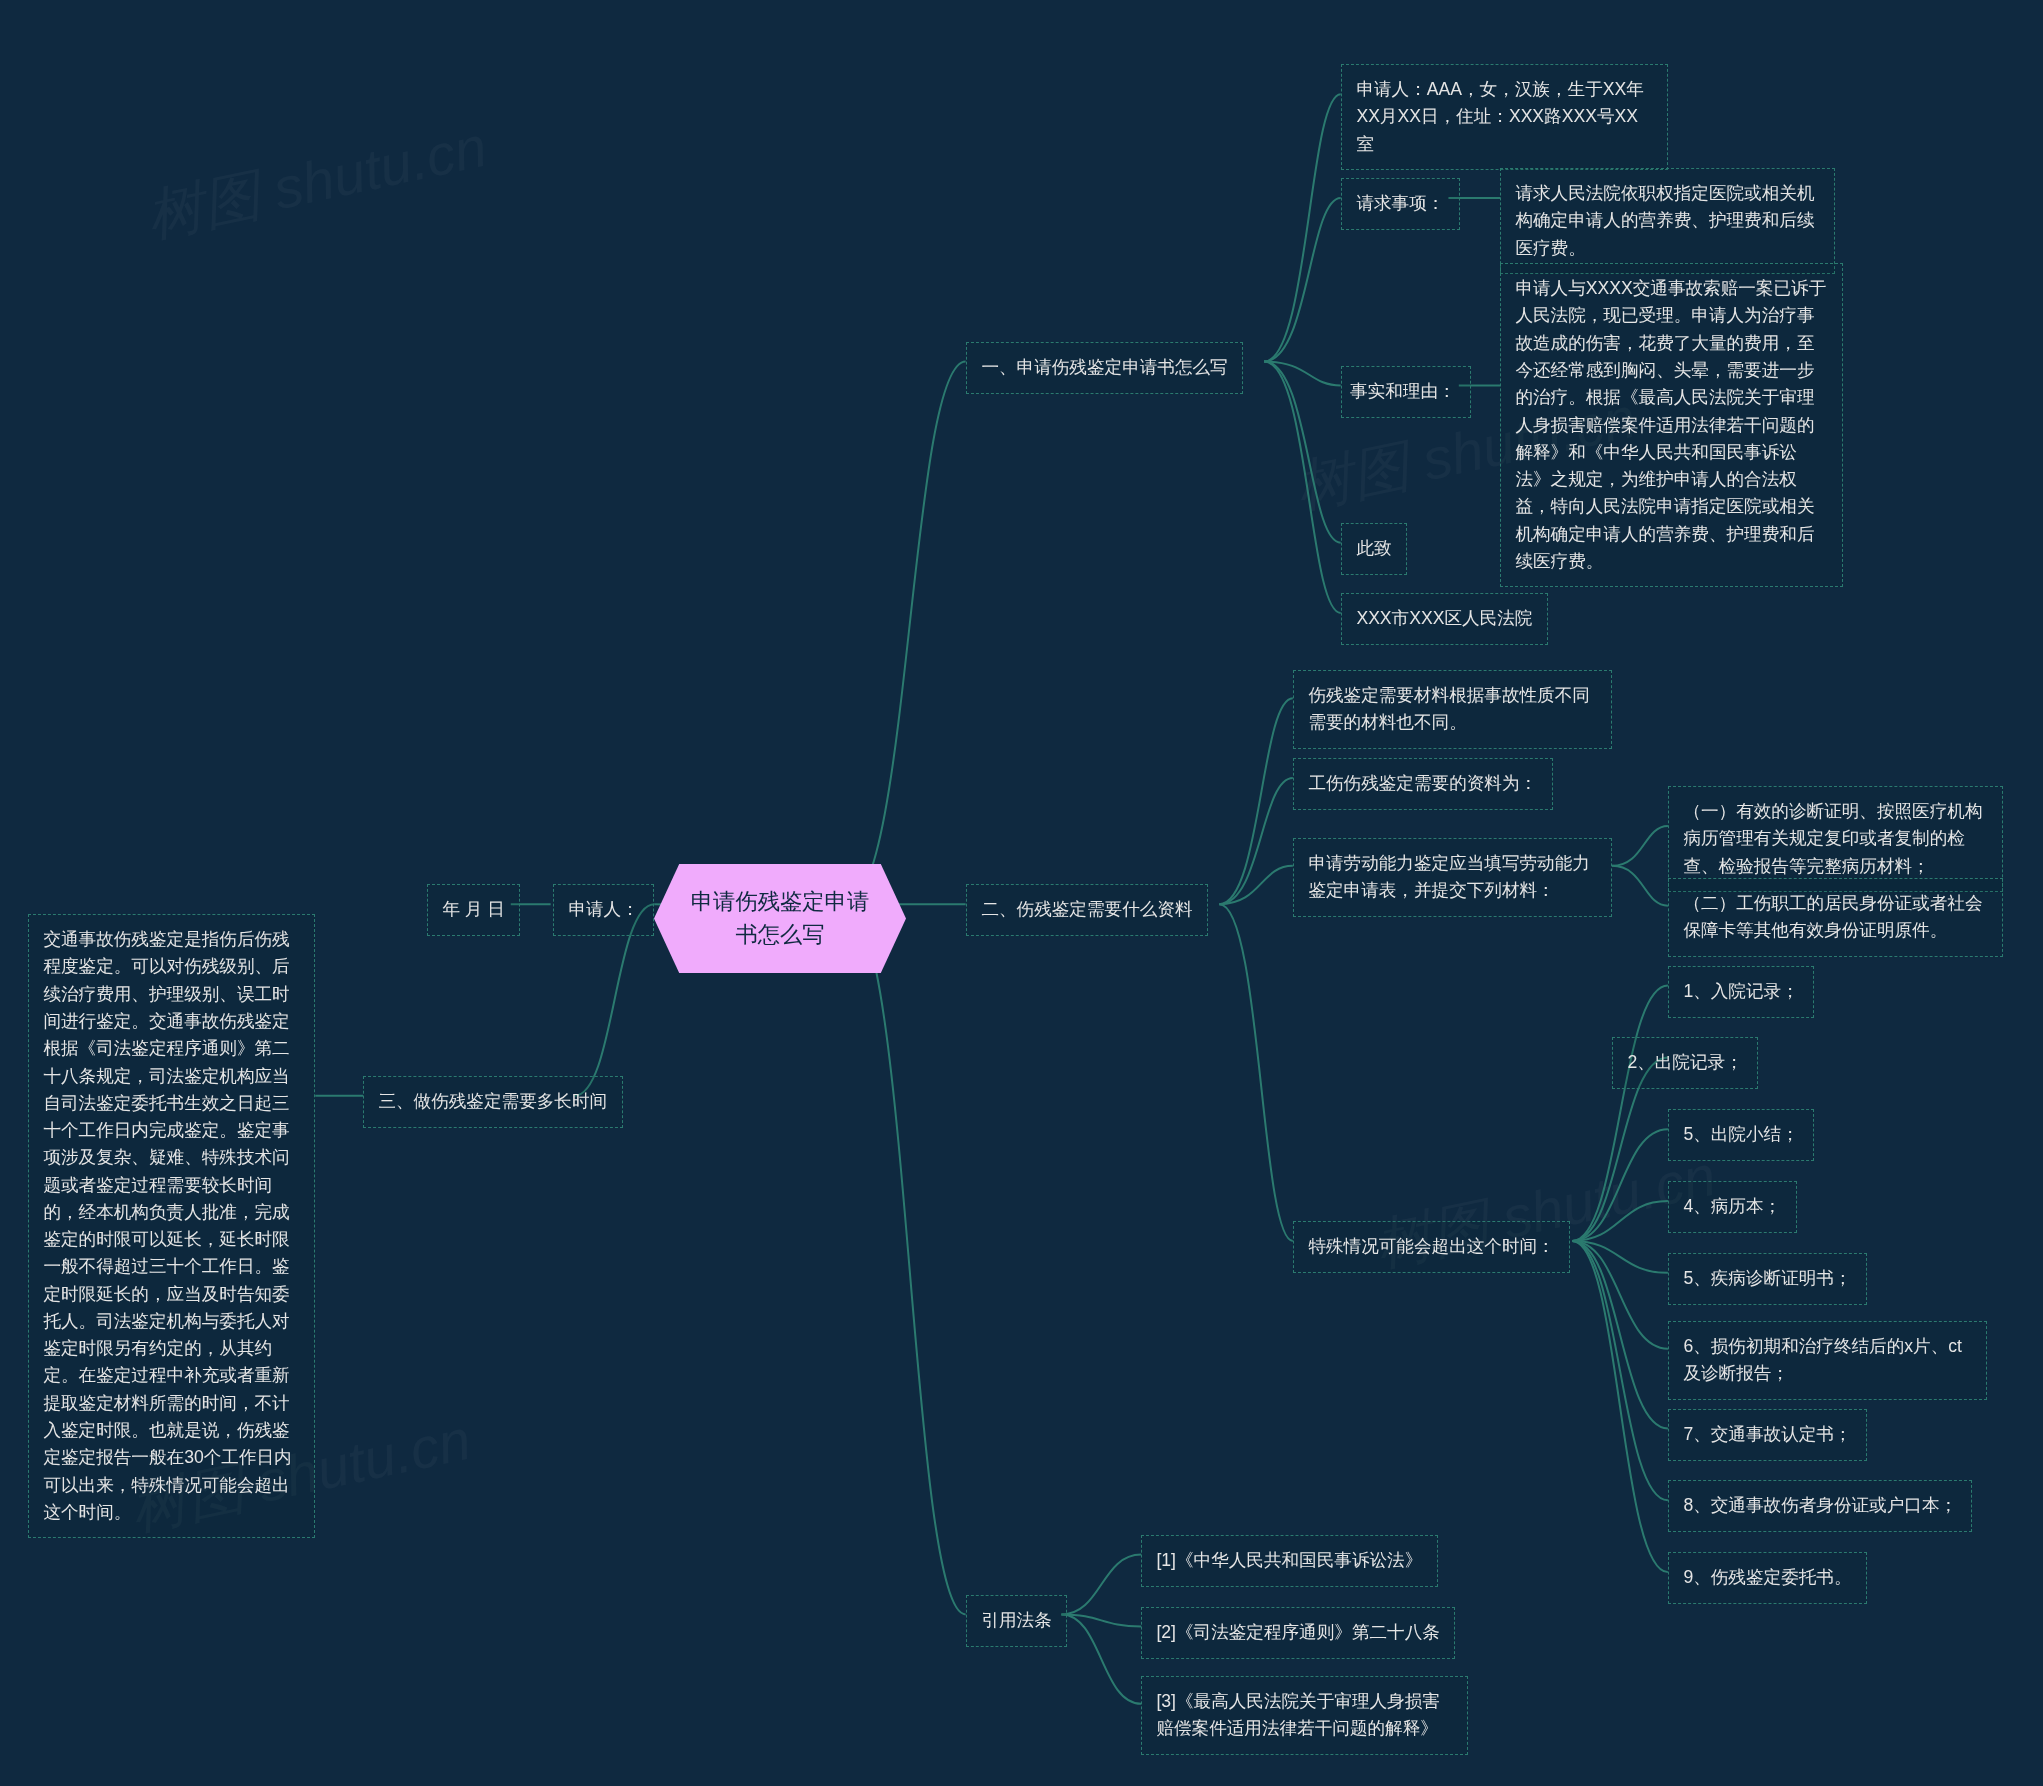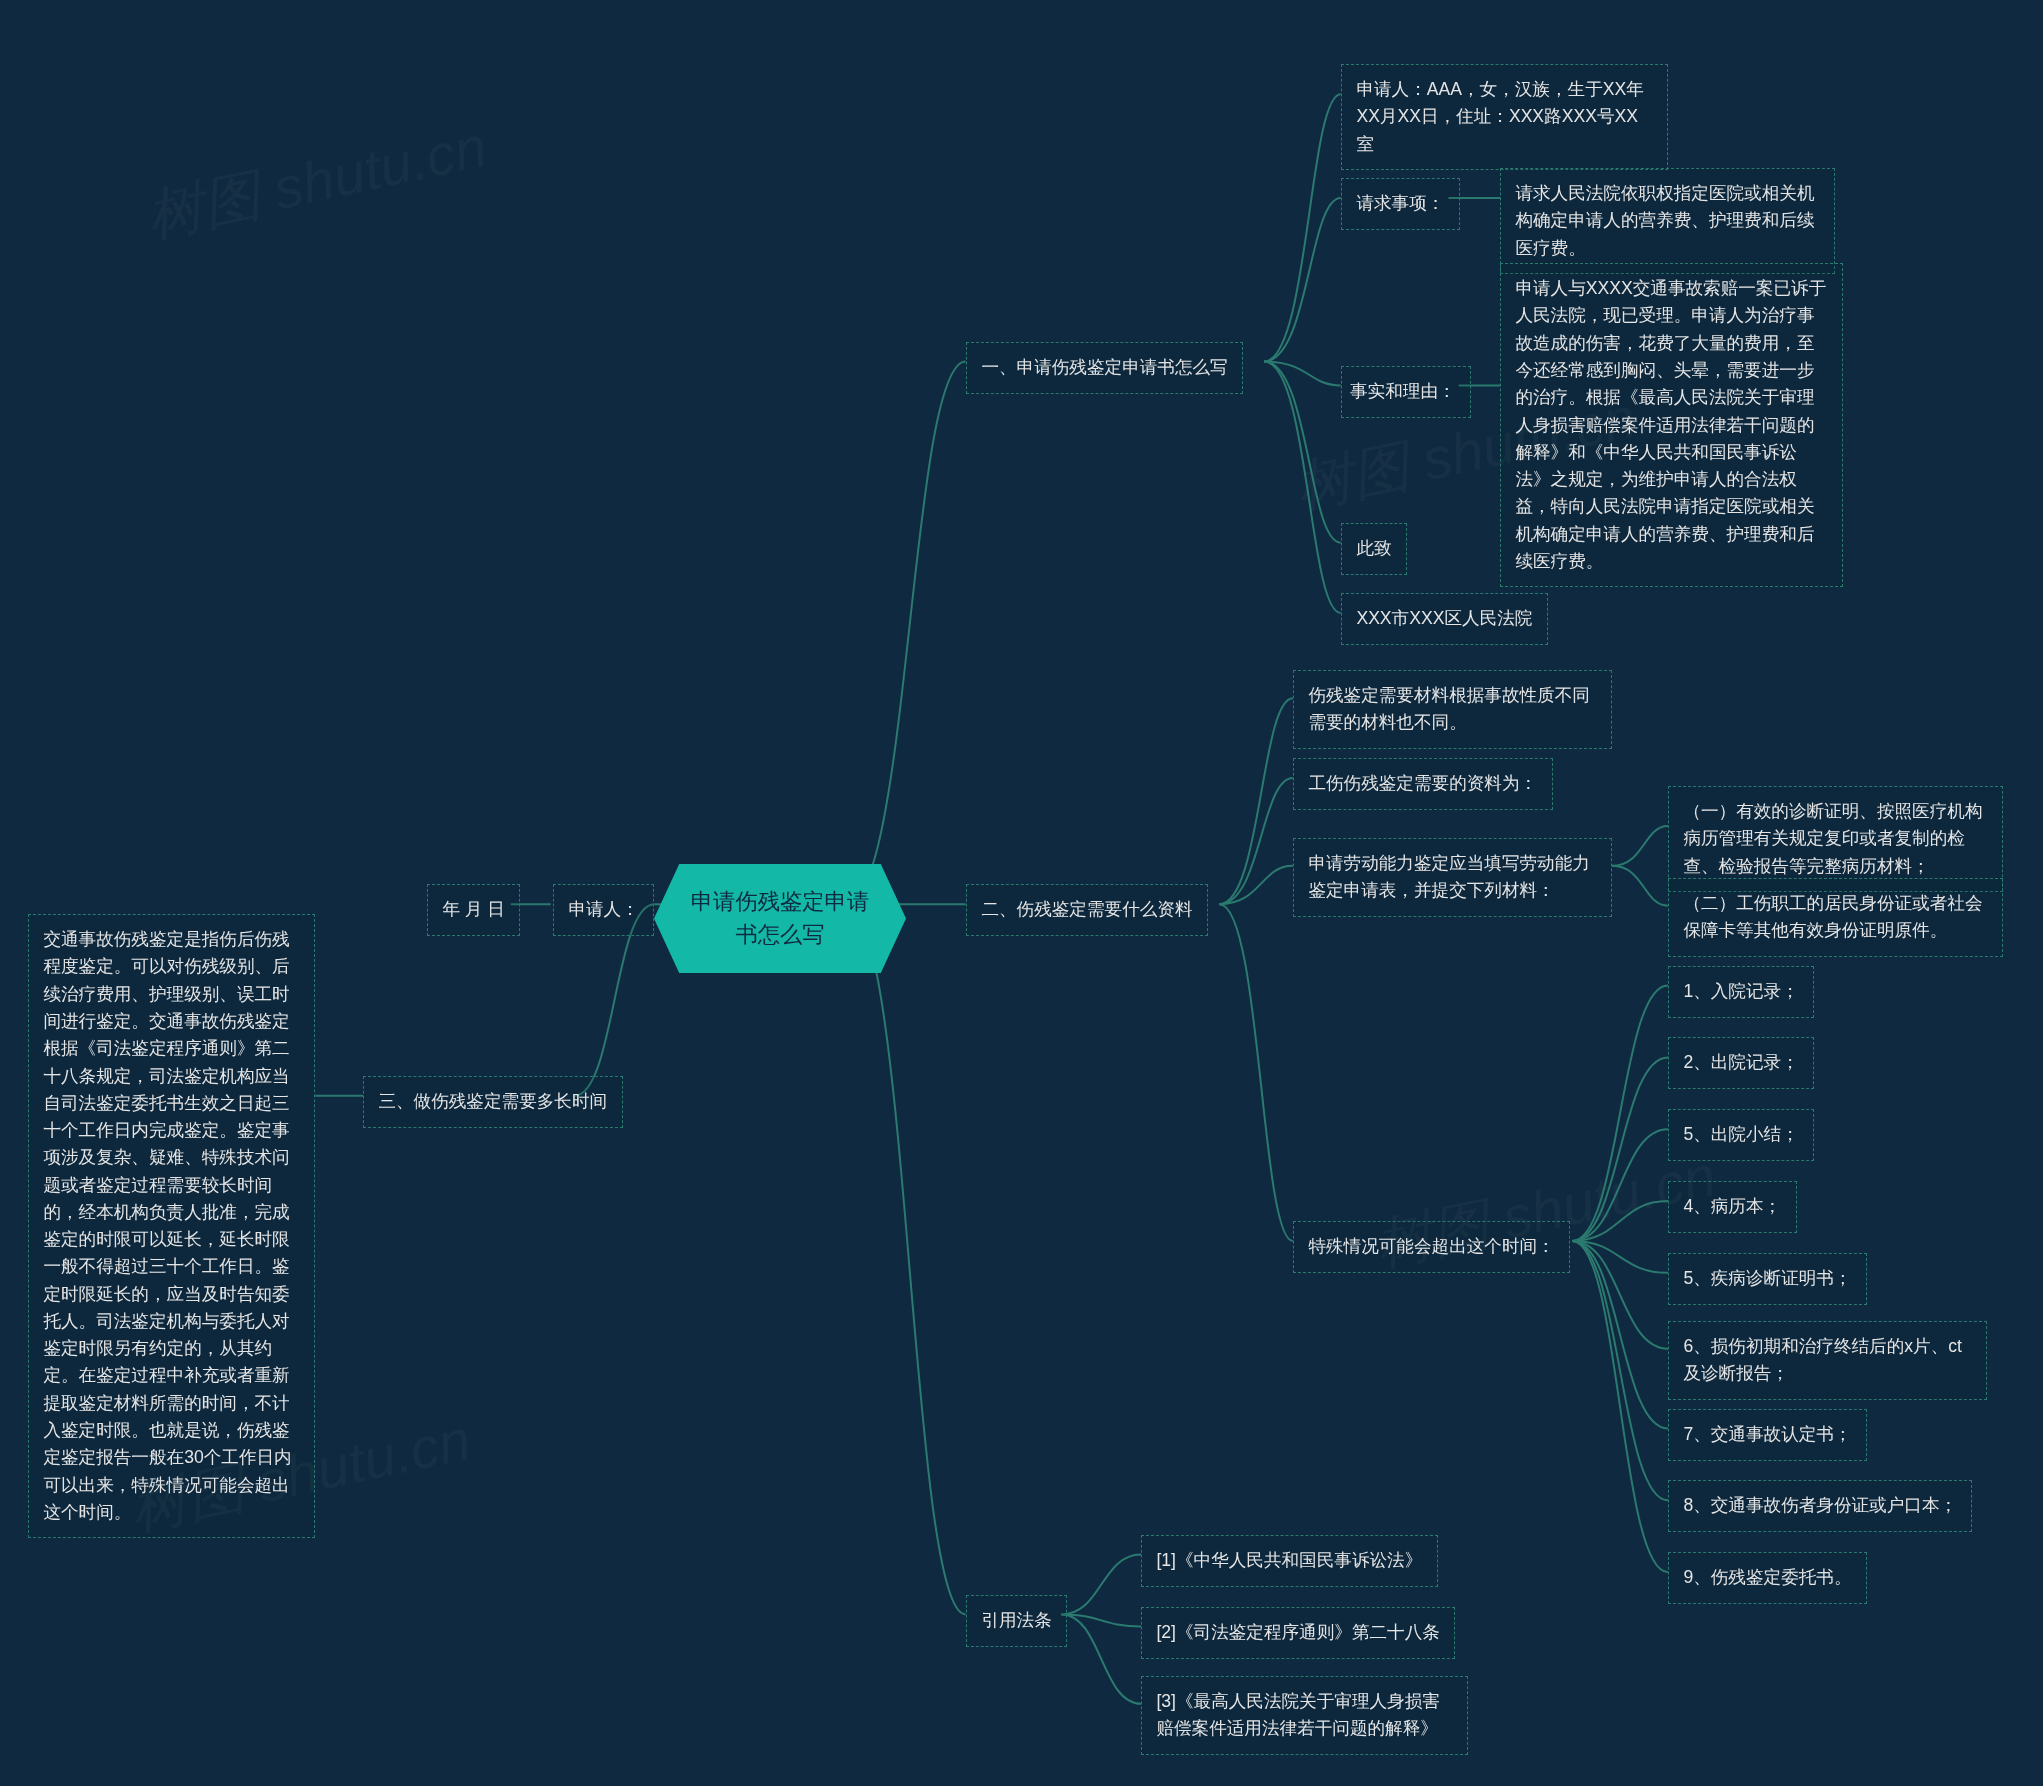--- a/index.html
+++ b/index.html
@@ -29,21 +29,21 @@
     border: 1.6px dashed #2b7a6f;
     background: rgba(0,40,40,0.1);
     padding: 11.2px 14.4px;
     font-size: 17.6px;
     line-height: 1.55;
     color: #e5e5e5;
     box-sizing: border-box;
   }
   .root-node {
     position: absolute;
-    background: #14b8a6;
+    background: #f0abfc;
     color: #0f2940;
     font-size: 22.3px;
     font-weight: 500;
     padding: 21px 30px;
     text-align: center;
     clip-path: polygon(10% 0, 90% 0, 100% 50%, 90% 100%, 10% 100%, 0 50%);
     line-height: 1.5;
   }
   svg.lines {
     position: absolute;
@@ -137,21 +137,21 @@
 <div class="node" style="left:966px; top:884px;">二、伤残鉴定需要什么资料</div>
 
 <div class="node" style="left:1293px; top:670px; width:319px;">伤残鉴定需要材料根据事故性质不同需要的材料也不同。</div>
 <div class="node" style="left:1293px; top:758px;">工伤伤残鉴定需要的资料为：</div>
 <div class="node" style="left:1293px; top:838px; width:319px;">申请劳动能力鉴定应当填写劳动能力鉴定申请表，并提交下列材料：</div>
 <div class="node" style="left:1668px; top:786px; width:335px;">（一）有效的诊断证明、按照医疗机构病历管理有关规定复印或者复制的检查、检验报告等完整病历材料；</div>
 <div class="node" style="left:1668px; top:878px; width:335px;">（二）工伤职工的居民身份证或者社会保障卡等其他有效身份证明原件。</div>
 
 <div class="node" style="left:1293px; top:1221px;">特殊情况可能会超出这个时间：</div>
 <div class="node" style="left:1668px; top:966px;">1、入院记录；</div>
-<div class="node" style="left:1668px; top:1037px;">2、出院记录；</div>
+<div class="node" style="left:1612px; top:1037px;">2、出院记录；</div>
 <div class="node" style="left:1668px; top:1109px;">5、出院小结；</div>
 <div class="node" style="left:1668px; top:1181px;">4、病历本；</div>
 <div class="node" style="left:1668px; top:1253px;text-align:right;">5、疾病诊断证明书；</div>
 <div class="node" style="left:1668px; top:1321px; width:319px;">6、损伤初期和治疗终结后的x片、ct及诊断报告；</div>
 <div class="node" style="left:1668px; top:1409px;">7、交通事故认定书；</div>
 <div class="node" style="left:1668px; top:1480px;">8、交通事故伤者身份证或户口本；</div>
 <div class="node" style="left:1668px; top:1552px;">9、伤残鉴定委托书。</div>
 
 <div class="node" style="left:966px; top:1595px;text-align:right;">引用法条</div>
 <div class="node" style="left:1141px; top:1535px;">[1]《中华人民共和国民事诉讼法》</div>

